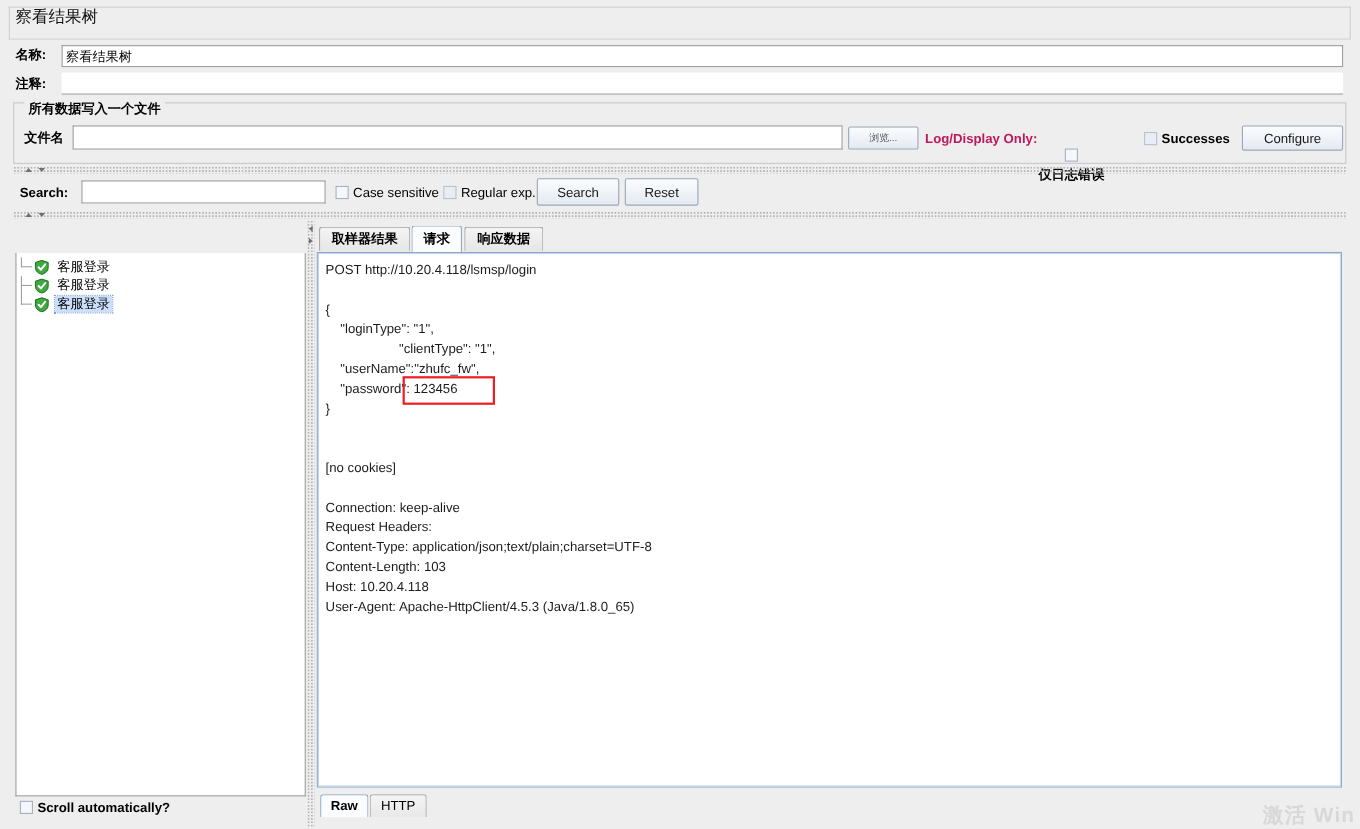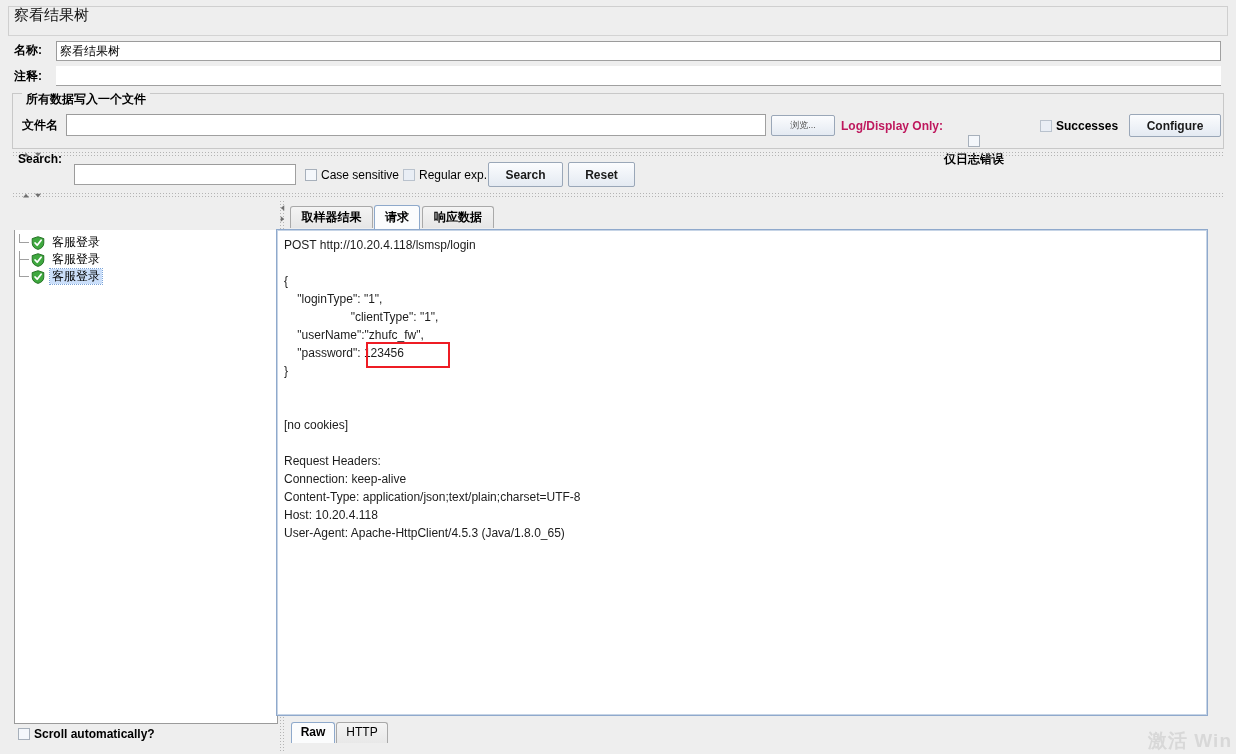--- a/index.html
+++ b/index.html
@@ -31,21 +31,21 @@
     height: 19px;
     outline: none;
     font-family: "Liberation Sans", "DejaVu Sans", sans-serif;
   }
 
   .btn {
     background: linear-gradient(#fbfcfe, #e4eaf2);
     border: 1px solid #9aa7b8;
     border-radius: 2px;
     font-size: 12px;
-    font-weight: bold;
+    font-weight: normal;
     color: #1a1a1a;
     box-sizing: border-box;
     text-align: center;
     cursor: default;
     font-family: "Liberation Sans", "DejaVu Sans", sans-serif;
     padding: 0;
   }
   .btn.small-cn { font-size: 9px; color:#555; font-weight: normal; }
 
   .cb-wrap { display: inline-flex; align-items: center; gap: 4px; }
@@ -180,21 +180,21 @@
   }
   .tab.active {
     background: #fbfcfd;
     border-color: #8ea9cb;
     height: 24px;
     line-height: 22px;
     z-index: 3;
   }
 
   #content-area {
-    position: absolute; left: 276px; top: 229px;
+    position: absolute; left: 288px; top: 229px;
     width: 932px; height: 487px;
     background: #ffffff;
     border: 1px solid #8fa9cc;
     box-sizing: border-box;
     overflow: hidden;
   }
   #content-inner {
     position: absolute; left: 0; top: 0; right: 0; bottom: 0;
     border: 1px solid #c6d4e6;
     box-sizing: border-box;
@@ -284,21 +284,21 @@
   </div>
 
   <button class="btn" style="position:absolute;left:1129px;top:114px;width:92px;height:23px;">Configure</button>
 
   <div class="dotted-split" style="left:12px;top:151px;width:1212px;height:7px;"></div>
   <div class="split-arrows" style="left:22px;top:151px;width:26px;height:7px;">
     <span class="tri up" style="left:0;top:1px;transform:scale(.75);"></span>
     <span class="tri down" style="left:12px;top:1px;transform:scale(.75);"></span>
   </div>
 
-  <div style="position:absolute;left:18px;top:152px;font-size:12px;font-weight:bold;color:#000;">Search:</div>
+  <div style="position:absolute;left:18px;top:168px;font-size:12px;font-weight:bold;color:#000;">Search:</div>
   <input class="textfield" style="position: absolute; left: 74px; top: 164px; width: 222px; height: 21px;" value="">
 
   <div class="cb-wrap" style="position:absolute;left:305px;top:168px;">
     <span class="checkbox"></span>
     <span class="txt">Case sensitive</span>
   </div>
 
   <div class="cb-wrap" style="position:absolute;left:403px;top:168px;">
     <span class="checkbox dim"></span>
     <span class="txt">Regular exp.</span>
@@ -380,23 +380,24 @@
       <div class="code-line">{</div>
       <div class="code-line">    "loginType": "1",</div>
       <div class="code-line">                    "clientType": "1",</div>
       <div class="code-line">    "userName":"zhufc_fw",</div>
       <div class="code-line">    "password": 123456</div>
       <div class="code-line">}</div>
       <div class="code-line">&nbsp;</div>
       <div class="code-line">&nbsp;</div>
       <div class="code-line">[no cookies]</div>
       <div class="code-line">&nbsp;</div>
+      <div class="code-line">Connection: keep-alive</div>
       <div class="code-line">Request Headers:</div>
-      <div class="code-line">Connection: keep-alive</div>
       <div class="code-line">Content-Type: application/json;text/plain;charset=UTF-8</div>
+      <div class="code-line">Content-Length: 103</div>
       <div class="code-line">Host: 10.20.4.118</div>
       <div class="code-line">User-Agent: Apache-HttpClient/4.5.3 (Java/1.8.0_65)</div>
     </div>
   </div>
 
   <div id="red-box"></div>
 
   <div class="bottom-tab active" style="left:291px;top:722px;width:44px;">Raw</div>
   <div class="bottom-tab" style="left:336px;top:722px;width:52px;">HTTP</div>
 

